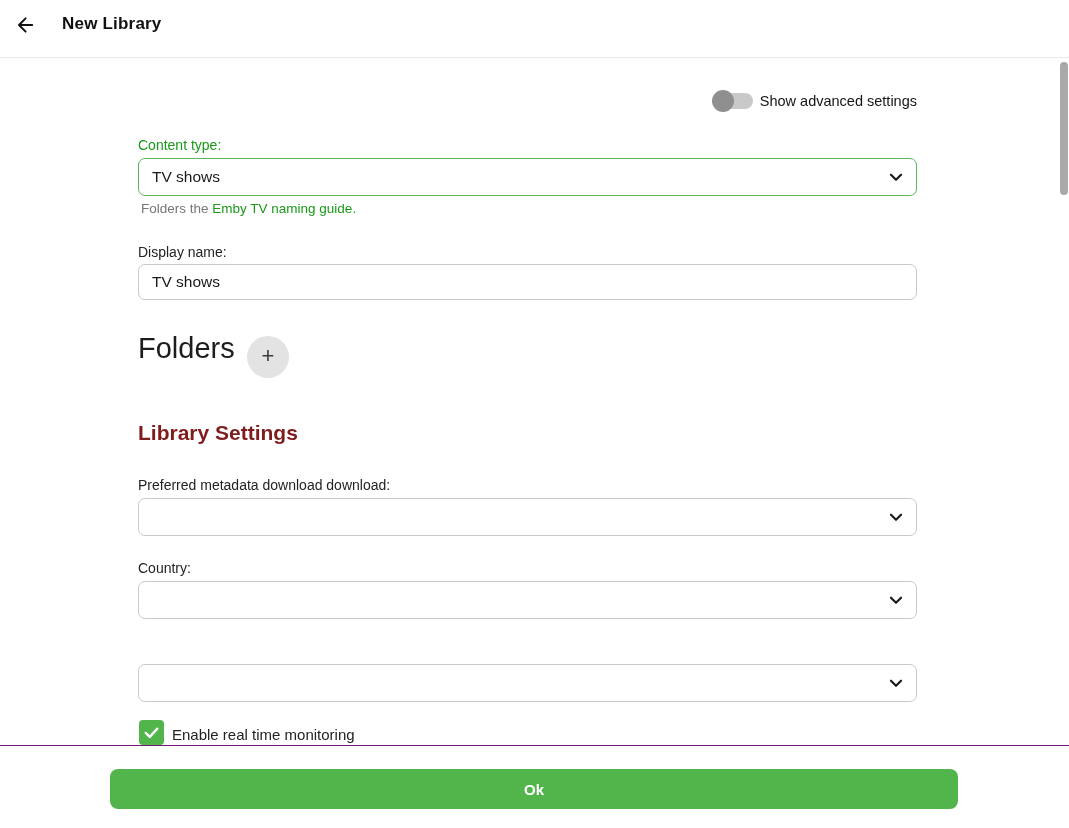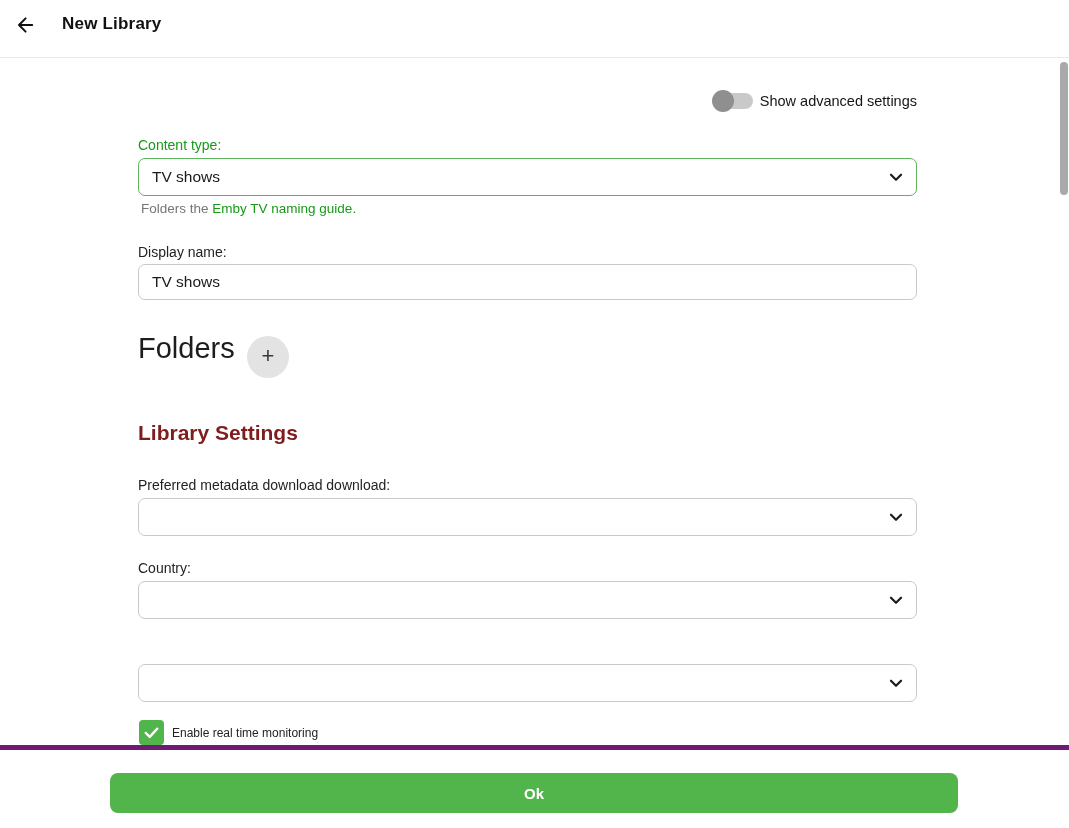--- a/index.html
+++ b/index.html
@@ -31,23 +31,23 @@
   .text-input{position:absolute;left:138px;top:264px;width:779px;height:36px;border:1px solid #c9c9c9;border-radius:7px;padding:0 12px 0 13px;font-size:15.5px;color:#1a1a1a;font-family:"Liberation Sans",sans-serif;outline:none}
   .helper{position:absolute;left:141px;top:201px;font-size:13.5px;color:#767676}
   .helper .link{color:var(--text-green);cursor:pointer;text-decoration:none}
   
   .folders-h{position:absolute;left:138px;top:332px;margin:0;font-size:29px;font-weight:500;color:#1d1d1d}
   .add-btn{position:absolute;left:247px;top:336px;width:42px;height:42px;border:none;border-radius:50%;background:#e3e3e3;color:#3a3a3a;font-size:22px;font-family:"Liberation Sans",sans-serif;line-height:1;display:flex;align-items:center;justify-content:center;cursor:pointer;padding:0 0 3px 0}
   .lib-h{position:absolute;left:138px;top:421px;margin:0;font-size:21px;font-weight:700;color:#7f1d1d}
   
   .checkbox{position:absolute;left:139px;top:720px;width:25px;height:25px;border-radius:4px;background:var(--accent-green);cursor:pointer}
   .checkbox svg{position:absolute;left:3px;top:4px}
-  .check-label{position:absolute;left:172px;top:726px;font-size:12px;color:#232323}
+  .check-label{position:absolute;left:172px;top:726px;font-size:15px;color:#232323}
   
-  .footer{position:absolute;left:0;top:745px;width:1069px;height:83px;background:#fff;border-top:5px solid #701a75}
+  .footer{position:absolute;left:0;top:745px;width:1069px;height:83px;background:#fff;border-top:1px solid #701a75}
   .ok-btn{position:absolute;left:110px;top:23px;width:848px;height:40px;border:none;border-radius:8px;background:var(--accent-green);color:#fff;font-size:15px;font-weight:700;font-family:"Liberation Sans",sans-serif;cursor:pointer}
   
   .scroll-thumb{position:absolute;left:1060px;top:62px;width:8px;height:133px;border-radius:4px;background:#a9a9a9;cursor:pointer}
 </style>
 </head>
 <body>
 
 <div class="page">
 
   <header class="topbar">

